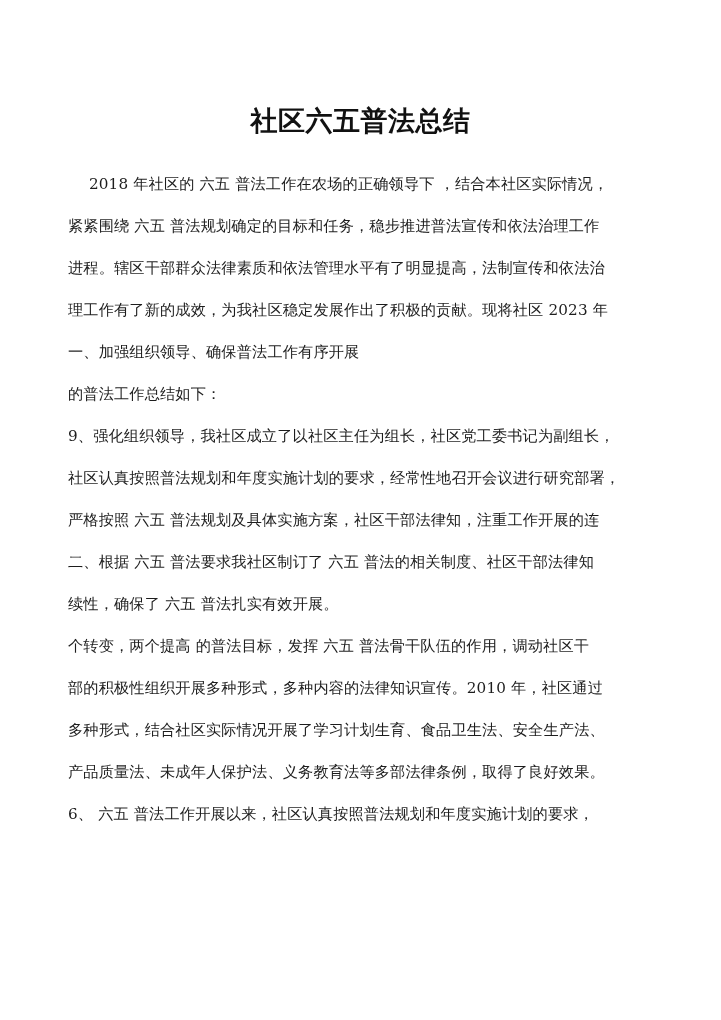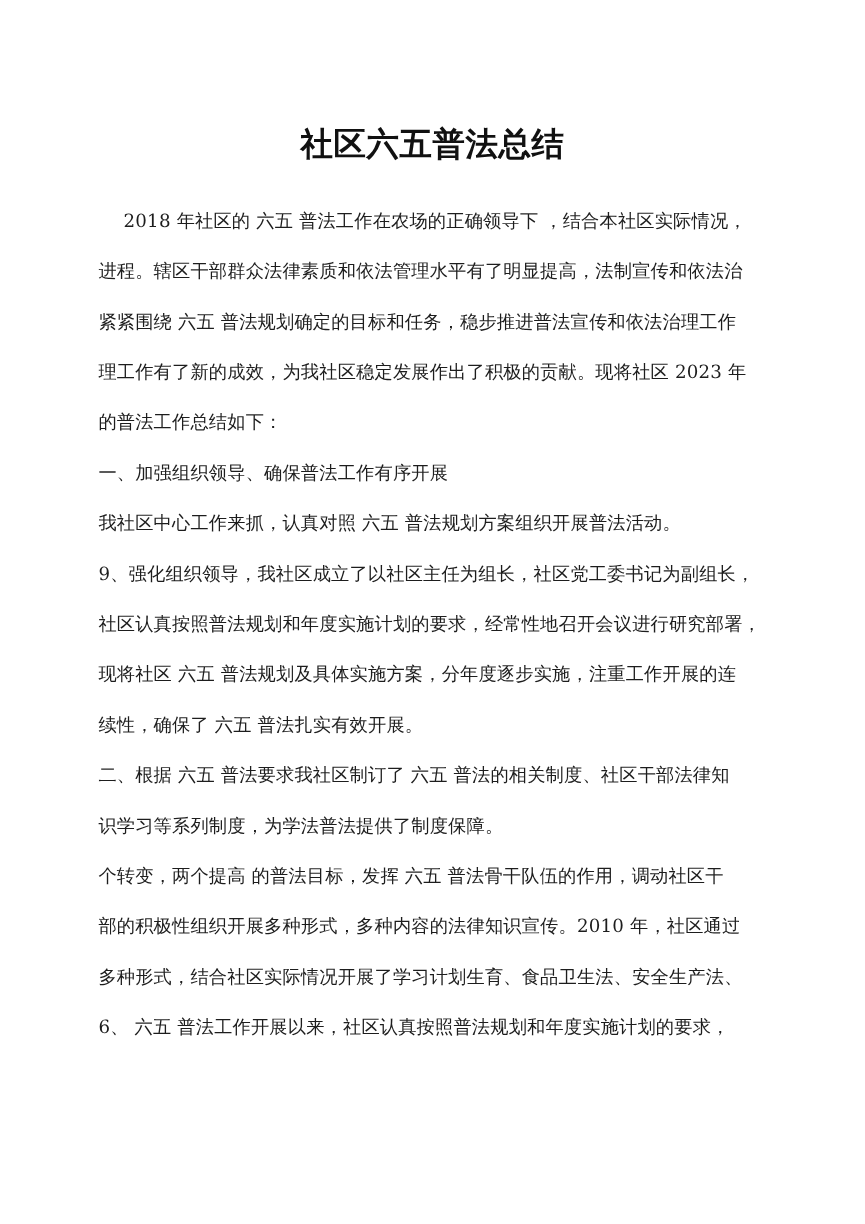--- a/index.html
+++ b/index.html
@@ -40,46 +40,44 @@
     width: 560px;
   }
   .line {
     font-size: 15.2px;
     line-height: 42px;
     height: 42px;
     color: #1d1d1d;
     white-space: pre;
     letter-spacing: 0.15px;
     font-family: "DejaVu Serif", "Liberation Serif", serif;
-    margin-left: 14px;
   }
   .line.indent {
     text-indent: 16px;
   }
 </style>
 </head>
 <body>
 
 <div class="page">
 
   <h1 class="doc-title">社区六五普法总结</h1>
 
   <div class="body-block">
     <div class="line indent"> 2018 年社区的 六五 普法工作在农场的正确领导下 ，结合本社区实际情况，</div>
+    <div class="line">紧紧围绕 六五 普法规划确定的目标和任务，稳步推进普法宣传和依法治理工作</div>
     <div class="line">进程。辖区干部群众法律素质和依法管理水平有了明显提高，法制宣传和依法治</div>
-    <div class="line">紧紧围绕 六五 普法规划确定的目标和任务，稳步推进普法宣传和依法治理工作</div>
     <div class="line">理工作有了新的成效，为我社区稳定发展作出了积极的贡献。现将社区 2023 年</div>
+    <div class="line">一、加强组织领导、确保普法工作有序开展</div>
     <div class="line">的普法工作总结如下：</div>
-    <div class="line">一、加强组织领导、确保普法工作有序开展</div>
-    <div class="line">我社区中心工作来抓，认真对照 六五 普法规划方案组织开展普法活动。</div>
     <div class="line">9、强化组织领导，我社区成立了以社区主任为组长，社区党工委书记为副组长，</div>
     <div class="line">社区认真按照普法规划和年度实施计划的要求，经常性地召开会议进行研究部署，</div>
-    <div class="line">现将社区 六五 普法规划及具体实施方案，分年度逐步实施，注重工作开展的连</div>
+    <div class="line">严格按照 六五 普法规划及具体实施方案，社区干部法律知，注重工作开展的连</div>
+    <div class="line">二、根据 六五 普法要求我社区制订了 六五 普法的相关制度、社区干部法律知</div>
     <div class="line">续性，确保了 六五 普法扎实有效开展。</div>
-    <div class="line">二、根据 六五 普法要求我社区制订了 六五 普法的相关制度、社区干部法律知</div>
-    <div class="line">识学习等系列制度，为学法普法提供了制度保障。</div>
     <div class="line">个转变，两个提高 的普法目标，发挥 六五 普法骨干队伍的作用，调动社区干</div>
     <div class="line">部的积极性组织开展多种形式，多种内容的法律知识宣传。2010 年，社区通过</div>
     <div class="line">多种形式，结合社区实际情况开展了学习计划生育、食品卫生法、安全生产法、</div>
+    <div class="line">产品质量法、未成年人保护法、义务教育法等多部法律条例，取得了良好效果。</div>
     <div class="line">6、 六五 普法工作开展以来，社区认真按照普法规划和年度实施计划的要求，</div>
   </div>
 
 </div>
 
 </body></html>

